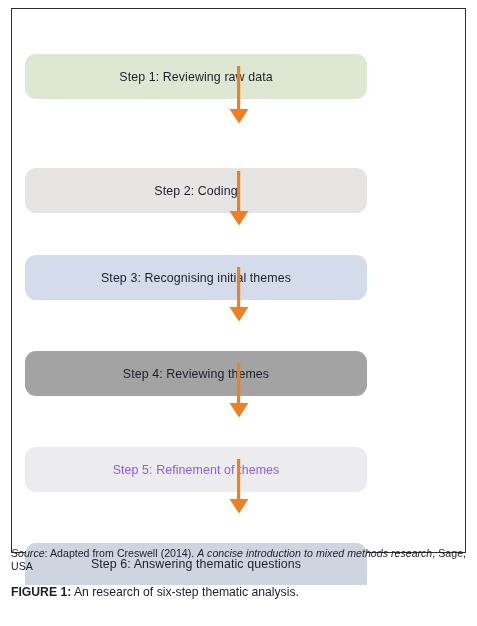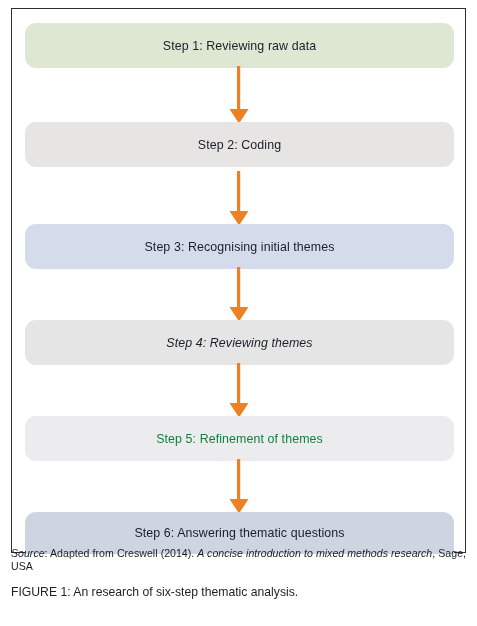--- a/index.html
+++ b/index.html
@@ -25,36 +25,37 @@
     background:#ffffff;
   }
   .flow{
     position:relative;
     width:100%; height:100%;
   }
   
   .step-box{
     position:absolute;
     left:13px;
-    width:429px;
+    width:342px;
     height:45px;
     border-radius:11px;
     display:flex;
     align-items:center;
     justify-content:center;
     box-sizing:border-box;
+    margin-top:31px;
   }
   .step-label{
     font-size:12.4px;
     letter-spacing:.1px;
     color:#1c1f2b;
     white-space:nowrap;
   }
   .s1{top:14px;  background:#dde7d2;}
-  .s2{top:113px; background:#e6e5e3;}
+  .s2{top:128px; background:#e6e5e3;}
   .s3{top:215px; background:#d4dcec;}
   .s4{top:311px; background:#dedede;}
   .s5{top:407px; background:#ececee;}
   .s6{top:503px; background:#ced5e0; height:42px; border-radius:11px 11px 0 0;}
 
   
   .arrow{
     position:absolute;
     left:50%;
     transform:translateX(-50%);
@@ -82,21 +83,21 @@
     margin:0 0 11px 0;
   }
   .source-line .src-word{font-style:italic;}
   .source-line .book-title{font-style:italic;}
   .figure-caption{
     font-size:12.2px;
     line-height:15px;
     color:#1c1f2b;
     margin:0;
   }
-  .figure-caption .fig-num{font-weight:normal;}
+  .figure-caption .fig-num{font-weight:bold;}
 </style>
 </head>
 <body>
 
 <div class="page">
 
   <div class="figure-frame" style="border-color: rgb(46, 46, 46);">
     <div class="flow">
 
       <div class="step-box s1" style="background: rgb(221, 231, 210);">
@@ -119,31 +120,31 @@
 
       <div class="step-box s3" style="background: rgb(212, 220, 236);">
         <span class="step-label" style="color: rgb(28, 31, 43);">Step 3: Recognising initial themes</span>
       </div>
 
       <svg class="arrow a3" viewBox="0 0 26 55" preserveAspectRatio="none">
         <rect x="11" y="0" width="3.2" height="42" fill="#ee8022"></rect>
         <polygon points="3.5,40 22.5,40 13,54.5" fill="#ee8022"></polygon>
       </svg>
 
-      <div class="step-box s4" style="background: #e5e5e5; font-style: italic;">
+      <div class="step-box s4" style="background: #a3a3a3;">
         <span class="step-label" style="color: rgb(28, 31, 43);">Step 4: Reviewing themes</span>
       </div>
 
       <svg class="arrow a4" viewBox="0 0 26 55" preserveAspectRatio="none">
         <rect x="11" y="0" width="3.2" height="42" fill="#ee8022"></rect>
         <polygon points="3.5,40 22.5,40 13,54.5" fill="#ee8022"></polygon>
       </svg>
 
       <div class="step-box s5" style="background: rgb(236, 236, 238);">
-        <span class="step-label" style="color: #15803d;">Step 5: Refinement of themes</span>
+        <span class="step-label" style="color: #8b5cf6;">Step 5: Refinement of themes</span>
       </div>
 
       <svg class="arrow a5" viewBox="0 0 26 55" preserveAspectRatio="none">
         <rect x="11" y="0" width="3.2" height="42" fill="#ee8022"></rect>
         <polygon points="3.5,40 22.5,40 13,54.5" fill="#ee8022"></polygon>
       </svg>
 
       <div class="step-box s6" style="background: rgb(206, 213, 224);">
         <span class="step-label" style="color: rgb(28, 31, 43);">Step 6: Answering thematic questions</span>
       </div>

